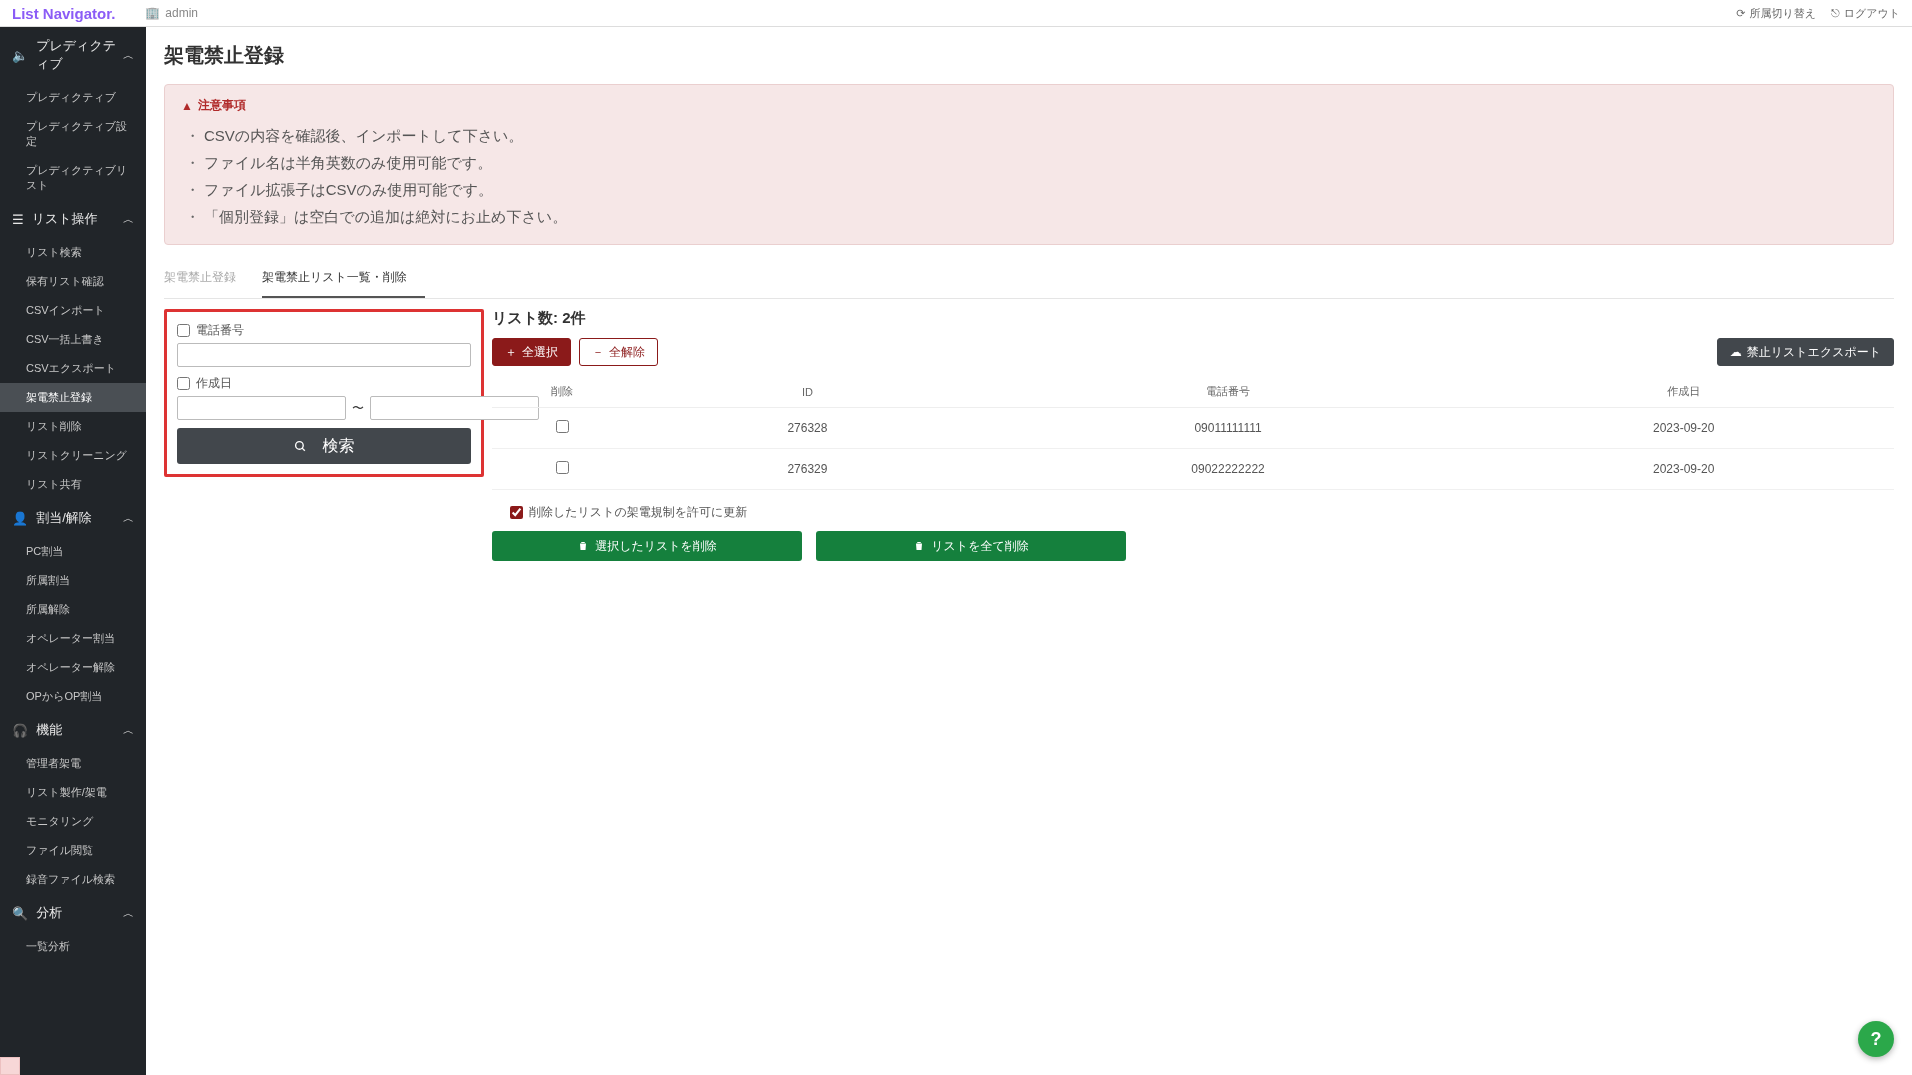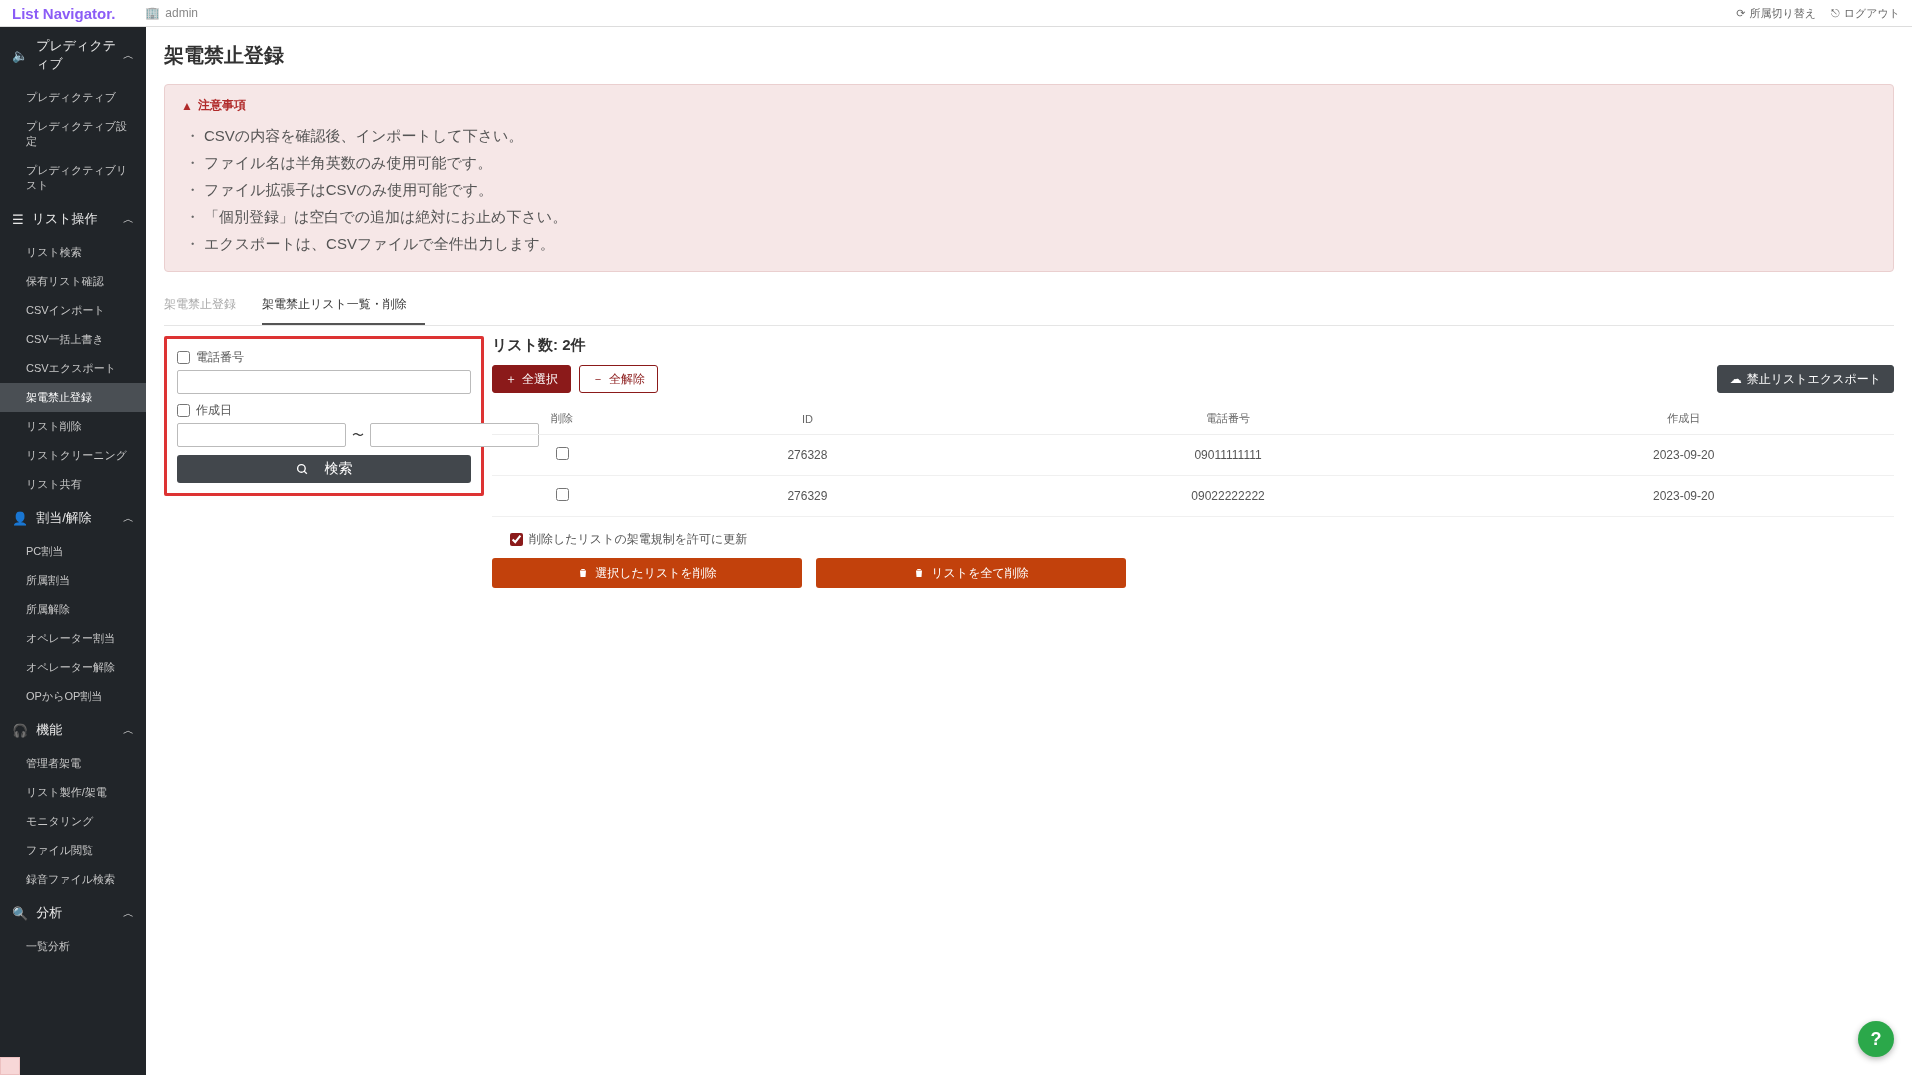--- a/index.html
+++ b/index.html
@@ -36,42 +36,42 @@
 
 .content-row { display:flex; gap: 8px; margin-top:10px; align-items:flex-start; }
 
 .search-panel { width: 320px; border: 3px solid #d33; border-radius:2px; padding: 10px 10px; background:#fff; }
 .sp-row { margin-bottom: 8px; }
 .sp-label { display:flex; align-items:center; gap:6px; font-size:12px; color:#555; margin-bottom:4px; }
 .sp-label input[type="checkbox"] { width:13px; height:13px; }
 .sp-input { width:100%; height:24px; border:1px solid #bbb; border-radius:2px; padding:0 6px; font-size:12px; }
 .date-range { display:flex; align-items:center; gap:6px; }
 .date-range input { flex:1; height:24px; border:1px solid #bbb; border-radius:2px; padding:0 6px; font-size:12px; }
-.search-btn { width:100%; height:28px; background:#42474c; color:#fff; border:none; border-radius:3px; display:flex; align-items:center; justify-content:center; gap:16px; font-size:14px; cursor:pointer; margin-top:8px; }
+.search-btn { width:100%; height:36px; background:#42474c; color:#fff; border:none; border-radius:3px; display:flex; align-items:center; justify-content:center; gap:16px; font-size:16px; cursor:pointer; margin-top:8px; }
 
 .list-area { flex:1; }
 .list-header { display:flex; justify-content:space-between; align-items:flex-end; margin-bottom:10px; }
 .list-count { font-size:15px; font-weight:600; color:#333; }
 .sel-buttons { display:flex; gap:8px; align-items:center; }
 .btn { height:28px; border-radius:3px; font-size:12px; padding:0 12px; display:flex; align-items:center; gap:5px; cursor:pointer; }
 .btn-select-all { background:#8b1a1a; color:#fff; border:1px solid #8b1a1a; }
 .btn-deselect { background:#fff; color:#8b1a1a; border:1px solid #8b1a1a; }
 .btn-export { background:#42474c; color:#fff; border:1px solid #42474c; }
 .header-right { }
 
 table.list-table { width:100%; border-collapse:collapse; font-size:12px; }
 table.list-table th { text-align:center; font-weight:500; color:#666; padding:8px 6px; font-size:11px; border-bottom:1px solid #eee; }
 table.list-table td { text-align:center; padding:12px 6px; border-bottom:1px solid #f0f0f0; color:#555; }
 table.list-table input[type="checkbox"] { width:13px; height:13px; }
 
 .update-check { margin-top:14px; display:flex; align-items:center; gap:6px; font-size:12px; color:#555;padding-left:18px; }
 .update-check input { accent-color:#8b1a1a; }
 
 .action-row { display:flex; gap:14px; margin-top:10px; }
-.btn-wide { flex:1; max-width:310px; height:30px; background:#c2410c; color:#fff; border:none; border-radius:3px; display:flex; align-items:center; justify-content:center; gap:6px; font-size:12px; cursor:pointer; }
+.btn-wide { flex:1; max-width:310px; height:30px; background:#15803d; color:#fff; border:none; border-radius:3px; display:flex; align-items:center; justify-content:center; gap:6px; font-size:12px; cursor:pointer; }
 
 .help-fab { position:fixed; right:18px; bottom:18px; width:36px; height:36px; border-radius:50%; background:#2ba84a; color:#fff; display:flex; align-items:center; justify-content:center; font-size:18px; font-weight:bold; cursor:pointer; box-shadow:0 2px 6px rgba(0,0,0,0.3); }
 .tiny-badge { position:fixed; left:0; bottom:0; width:20px; height:18px; background:#f7d7d7; border:1px solid #ecc0c0; }
 
 .icon { display:inline-block; }
 svg { display:block; }
 </style>
 </head>
 <body>
 
@@ -164,21 +164,20 @@
     <div class="notice-box">
       <div class="notice-title">
         <span class="icon">▲</span>
         <span>注意事項</span>
       </div>
       <ul class="notice-list" id="notice-list">
           <li>CSVの内容を確認後、インポートして下さい。</li>
           <li>ファイル名は半角英数のみ使用可能です。</li>
           <li>ファイル拡張子はCSVのみ使用可能です。</li>
           <li>「個別登録」は空白での追加は絶対にお止め下さい。</li>
-          <li>エクスポートは、CSVファイルで全件出力します。</li>
         </ul>
     </div>
 
     <div class="tabs">
       <div class="tab">架電禁止登録</div>
       <div class="tab active">架電禁止リスト一覧・削除</div>
     </div>
 
     <div class="content-row">
       <div class="search-panel">

